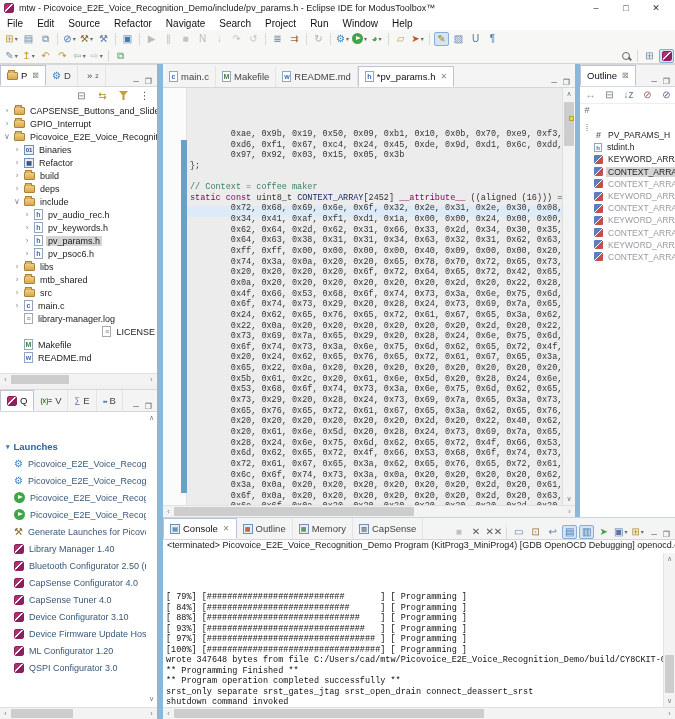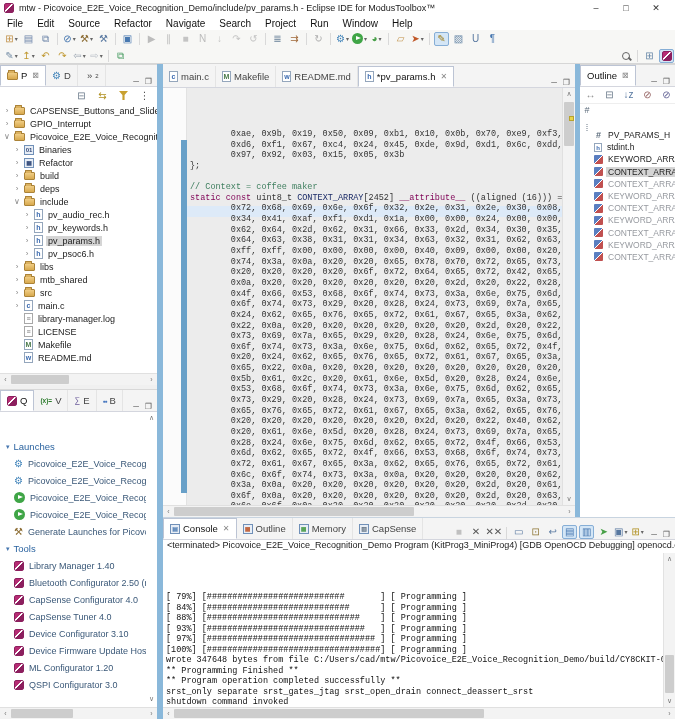--- a/index.html
+++ b/index.html
@@ -75,21 +75,21 @@
   .tree{position:absolute;top:39px;left:0;right:0;bottom:12px;overflow:hidden;font-size:9px}
   .trow2{height:13px;display:flex;align-items:center;gap:3px;white-space:nowrap}
   .arr{width:8px;font-size:8px;color:#888;text-align:center;flex:none}
   .lbl{padding:0 2px}
   .lbl.sel{background:#d5d5d5}
 
   
   #qpanel{left:0;top:389px;width:157px;height:330px;border:none;border-top:1px solid #d8d8d8}
   .qp-body{position:absolute;top:22px;left:0;right:0;bottom:0;background:#fff}
   .qp-content{position:absolute;top:0;left:0;right:11px;bottom:0;overflow:hidden}
-  .qp-h{display:flex;align-items:center;gap:4px;font-size:9.5px;font-weight:normal;color:#2c64a0;
+  .qp-h{display:flex;align-items:center;gap:4px;font-size:9.5px;font-weight:bold;color:#2c64a0;
     padding:3px 0 3px 6px}
   .qp-h .tri{font-size:7px;color:#4878b0}
   .qp-item{height:17px;display:flex;align-items:center;padding-left:14px;font-size:9px;color:#3a5878;
     gap:5px;white-space:nowrap}
   .qp-vst{position:absolute;top:0;right:0;width:11px;bottom:14px;font-size:7px;color:#777;text-align:center}
 
   
   #editor{left:163px;top:64px;width:412px;height:453px;border:none}
   .ed-tabs{height:24px}
   .ed-body{position:absolute;top:24px;left:0;right:0;bottom:0;background:#ececec}
@@ -408,21 +408,21 @@
         <div class="trow2" style="padding-left: 13px;">
           <span class="arr">›</span>
           <span class="fic">c</span>
           <span class="lbl">main.c</span>
         </div>
         <div class="trow2" style="padding-left: 13px;">
           <span class="arr"></span>
           <span class="fic gray">≡</span>
           <span class="lbl">library-manager.log</span>
         </div>
-        <div class="trow2" style="padding-left: 13px;">
+        <div class="trow2" style="padding-left: 13px; justify-content: flex-end;">
           <span class="arr"></span>
           <span class="fic gray">≡</span>
           <span class="lbl">LICENSE</span>
         </div>
         <div class="trow2" style="padding-left: 13px;">
           <span class="arr"></span>
           <span class="fic green">M</span>
           <span class="lbl">Makefile</span>
         </div>
         <div class="trow2" style="padding-left: 13px;">
@@ -480,24 +480,20 @@
             <span class="runic"></span>
             <span>Picovoice_E2E_Voice_Recogniti</span>
           </div>
           <div class="qp-item">
             <span class="runic"></span>
             <span>Picovoice_E2E_Voice_Recogniti</span>
           </div>
           <div class="qp-item">
             <span style="color: rgb(138, 106, 48); font-size: 10px;">⚒</span>
             <span>Generate Launches for Picovoi</span>
-          </div>
-          <div class="qp-h">
-            <span class="tri">▾</span>
-            <span>Tools</span>
           </div>
           <div class="qp-item">
             <span class="mtbic"></span>
             <span>Library Manager 1.40</span>
           </div>
           <div class="qp-item">
             <span class="mtbic"></span>
             <span>Bluetooth Configurator 2.50 (n</span>
           </div>
           <div class="qp-item">

